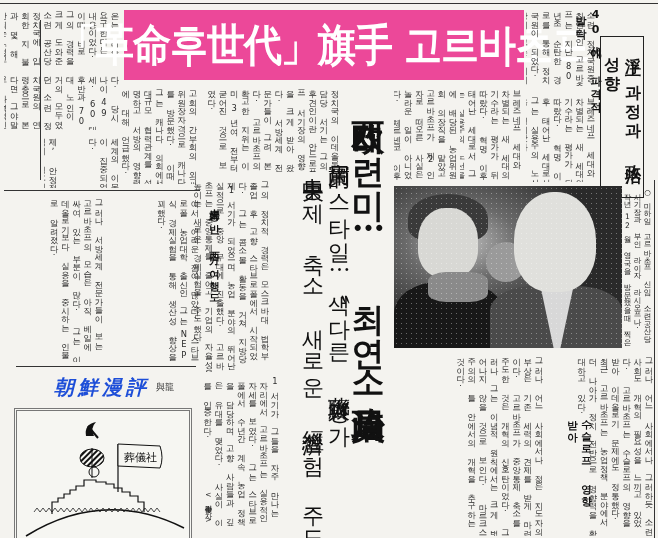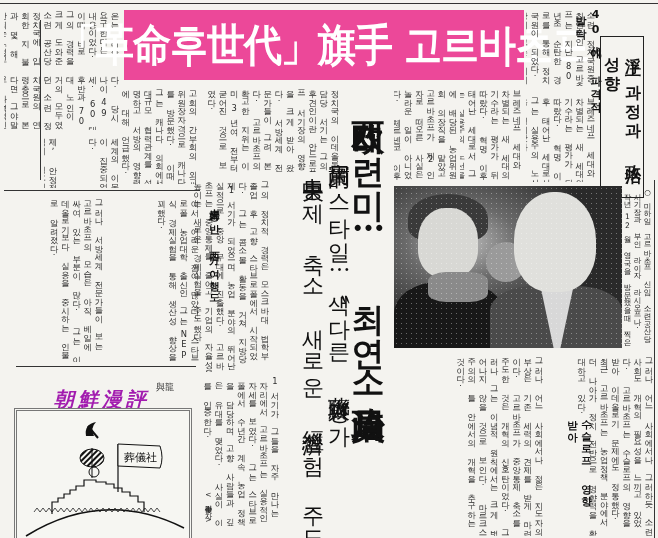--- a/index.html
+++ b/index.html
@@ -80,22 +80,22 @@
     .photo .bg1 { position: absolute; left: 92px; top: 56px; width: 40px; height: 40px; border-radius: 50%; background: #9a9a9a; }
     .photo .grain { position: absolute; inset: 0; background-image: radial-gradient(#fff 0.6px, transparent 0.8px); background-size: 5px 5px; opacity: 0.35; }
 
     .caption {
       position: absolute; left: 624px; top: 188px; width: 28px; height: 158px;
       writing-mode: vertical-rl; text-orientation: upright; font-size: 7.6px; line-height: 10px; color: #222; overflow: hidden;
     }
 
     
     .cartoon-title {
-      position: absolute; left: 54px; top: 386px; font-family: "DejaVu Serif", serif;
-      font-size: 20px; font-style: italic; font-weight: bold; letter-spacing: 4px; color: #a21caf;
+      position: absolute; left: 54px; top: 374px; font-family: "DejaVu Serif", serif;
+      font-size: 20px; font-style: italic; font-weight: bold; letter-spacing: 4px; color: #1d4ed8;
     }
     .cartoon-author { position: absolute; left: 156px; top: 381px; font-size: 9px; color: #333; font-family: "DejaVu Serif", serif; }
     .cartoon-frame {
       position: absolute; left: 14px; top: 408px; width: 178px; height: 130px;
       border: 3px double #777; border-bottom: none; background: #f6f6f2;
     }
     .cartoon-svg { position: absolute; left: 14px; top: 408px; width: 178px; height: 130px; }
   </style>
 </head>
 <body>

